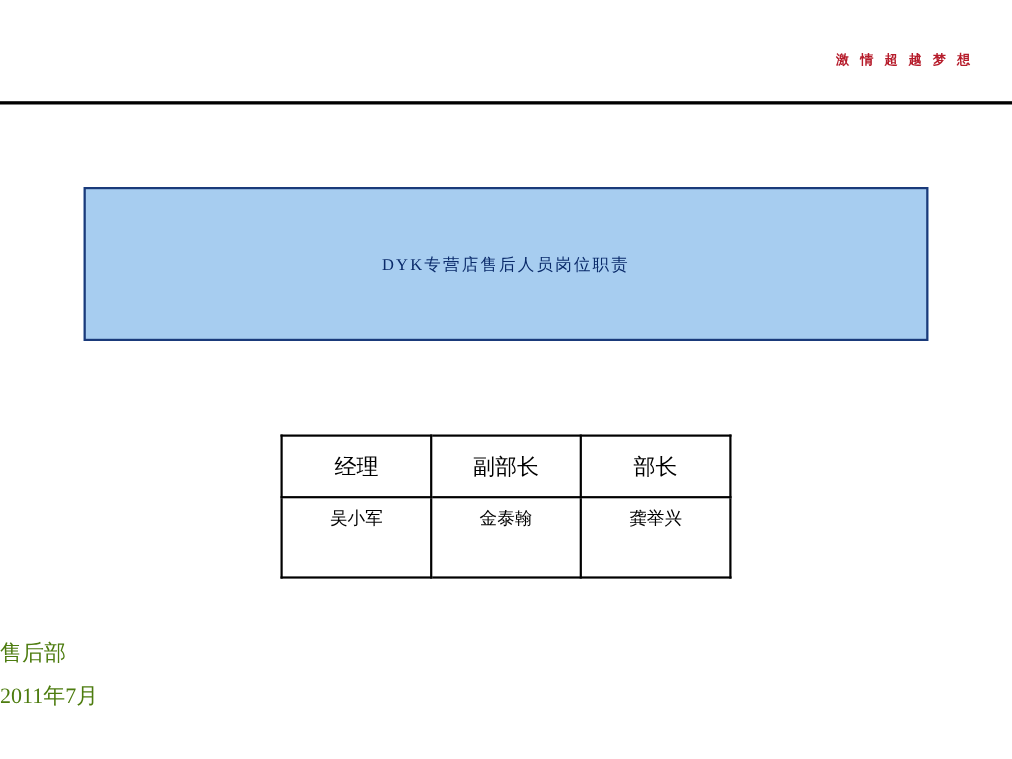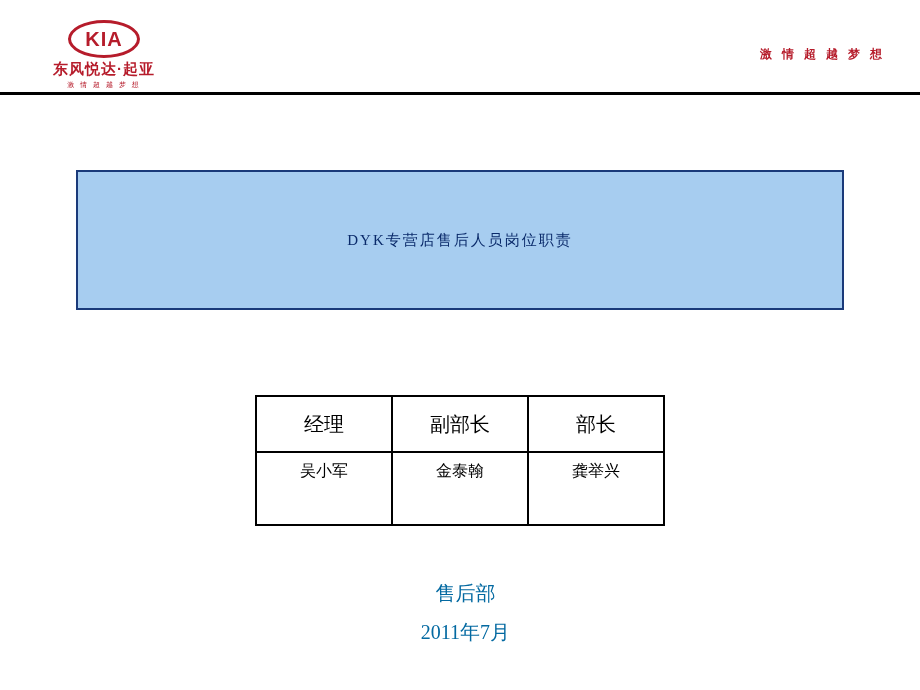--- a/index.html
+++ b/index.html
@@ -121,41 +121,33 @@
     }
     .sig-body td {
       width: 136px;
       height: 73px;
       font-size: 16px;
       vertical-align: top;
       padding-top: 8px;
     }
     .footer-block {
       position: absolute;
-      left: 11px;
+      left: 0;
       right: 0;
       top: 580px;
-      text-align: center;
       font-family: "SimSun", serif;
       font-size: 20px;
-      color: #0369a1;
+      color: #4d7c0f;
     }
     .footer-dept { margin-bottom: 12px; }
   </style>
 </head>
 <body>
 
 <div class="header">
-  <div class="logo-left">
-    <div class="kia-oval">
-      <span class="kia-oval-text">KIA</span>
-    </div>
-    <div class="logo-left-cn">东风悦达·起亚</div>
-    <div class="logo-left-sub">激 情 超 越 梦 想</div>
-  </div>
   <div class="logo-right">
     <div class="logo-right-cn">激情超越梦想</div>
   </div>
 </div>
 
 <div class="title-block">
   <div class="title-text">DYK专营店售后人员岗位职责</div>
 </div>
 
 <table class="sig-table">

